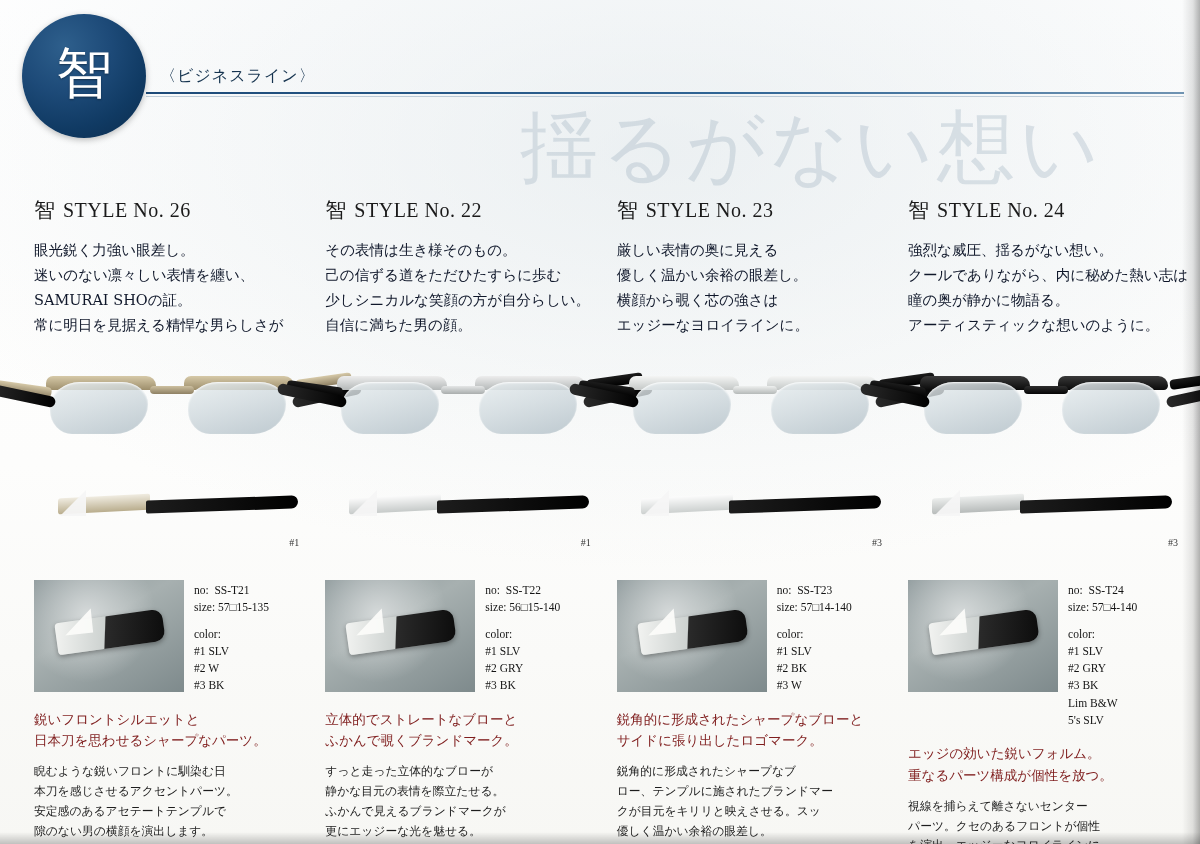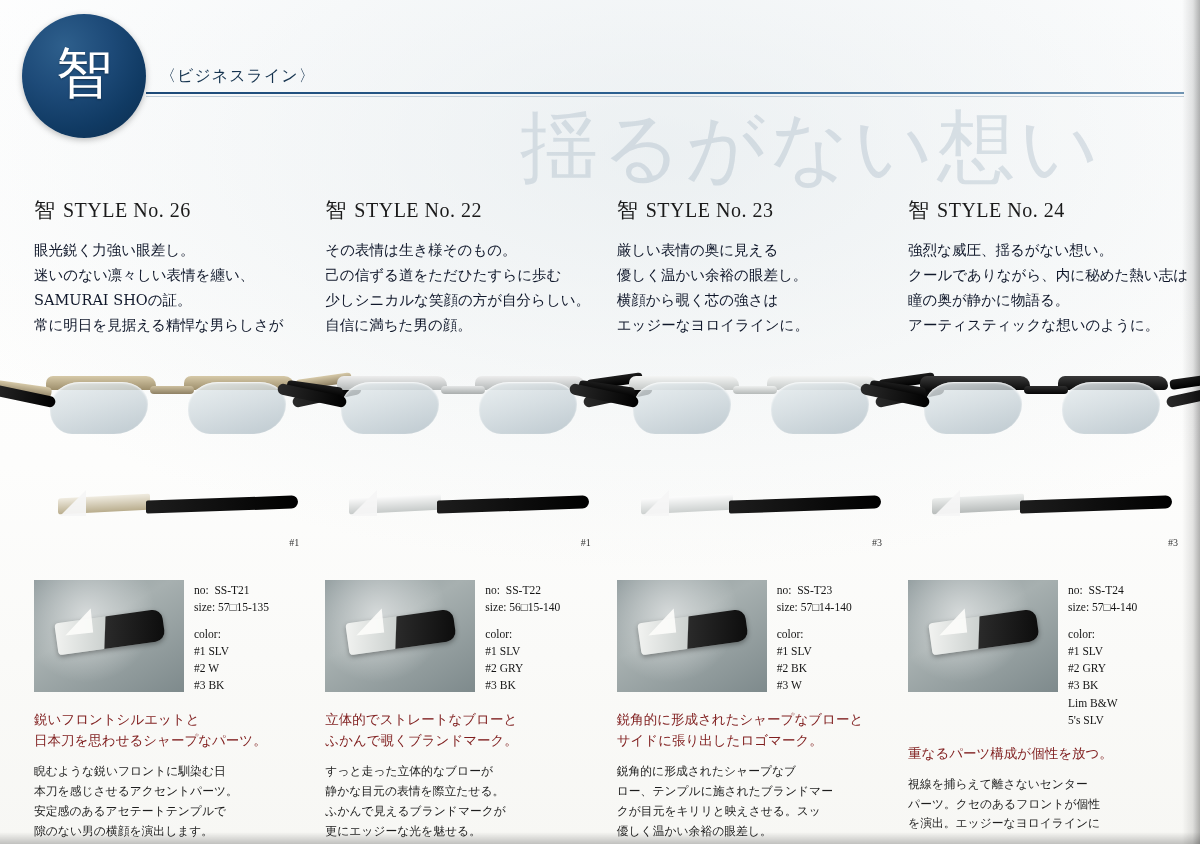--- a/index.html
+++ b/index.html
@@ -576,20 +576,21 @@
           <div class="color-label">color:</div>
           <div class="c">#1 SLV</div>
           <div class="c">#2 GRY</div>
           <div class="c">#3 BK</div>
           <div class="c">Lim B&amp;W</div>
           <div class="c">5's SLV</div>
         </div>
       </div>
 
       <div class="cap-strong">
+        <div>エッジの効いた鋭いフォルム。</div>
         <div>重なるパーツ構成が個性を放つ。</div>
       </div>
       <div class="cap-body">
         <div>視線を捕らえて離さないセンター</div>
         <div>パーツ。クセのあるフロントが個性</div>
         <div>を演出。エッジーなヨロイラインに</div>
 
       </div>
     </div>
 

